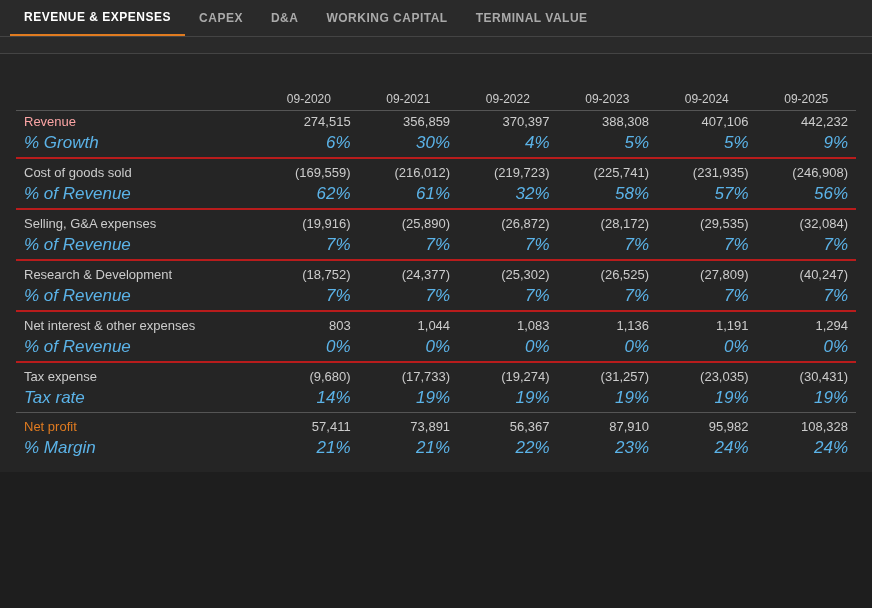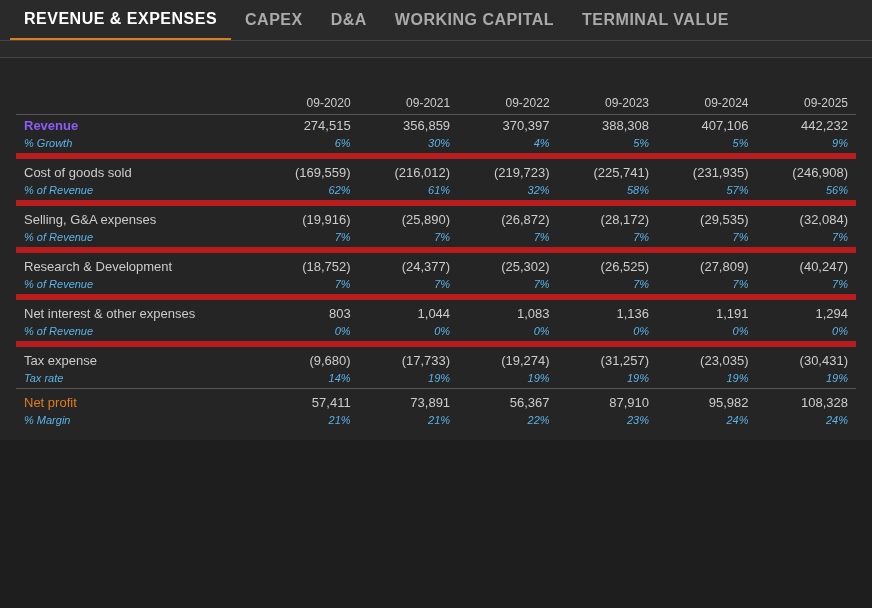--- a/index.html
+++ b/index.html
@@ -16,21 +16,21 @@
       display: flex;
       align-items: center;
       background: #2a2a2a;
       border-bottom: 1px solid #444;
       padding: 0 10px;
     }
     .nav-tab {
       padding: 10px 14px;
       color: #aaa;
       cursor: pointer;
-      font-size: 16px;
+      font-size: 12px;
       font-weight: bold;
       letter-spacing: 0.5px;
     }
     .nav-tab.active {
       color: #fff;
       border-bottom: 2px solid #e07b20;
     }
 
     
     .breadcrumb {
@@ -66,53 +66,53 @@
     table {
       width: 100%;
       border-collapse: collapse;
     }
 
     thead th {
       color: #ccc;
       font-weight: normal;
       font-size: 12px;
       padding: 4px 8px;
-      text-align: right;
+      text-align: center;
       border-bottom: 1px solid #555;
     }
     thead th:first-child {
       text-align: left;
     }
 
     tbody td {
       padding: 3px 8px;
       text-align: right;
       font-size: 13px;
       color: #ccc;
     }
     tbody td:first-child {
       text-align: left;
     }
 
     .row-sub td {
       color: #5bb3e8;
       font-style: italic;
-      font-size: 11px;
+      font-size: 17px;
       padding-top: 1px;
       padding-bottom: 4px;
     }
 
     .row-section-start td {
-      border-top: 6px solid #b91c1c;
+      border-top: 2px solid #b91c1c;
       padding-top: 6px;
     }
 
     .row-revenue td:first-child {
-      color: #8b5cf6;
-      font-weight: bold;
+      color: #fca5a5;
+      font-weight: normal;
     }
 
     .row-netprofit td:first-child {
       color: #e07b20;
       font-weight: normal;
     }
 
     .row-netprofit td {
       border-top: 1px solid #555;
       padding-top: 6px;

